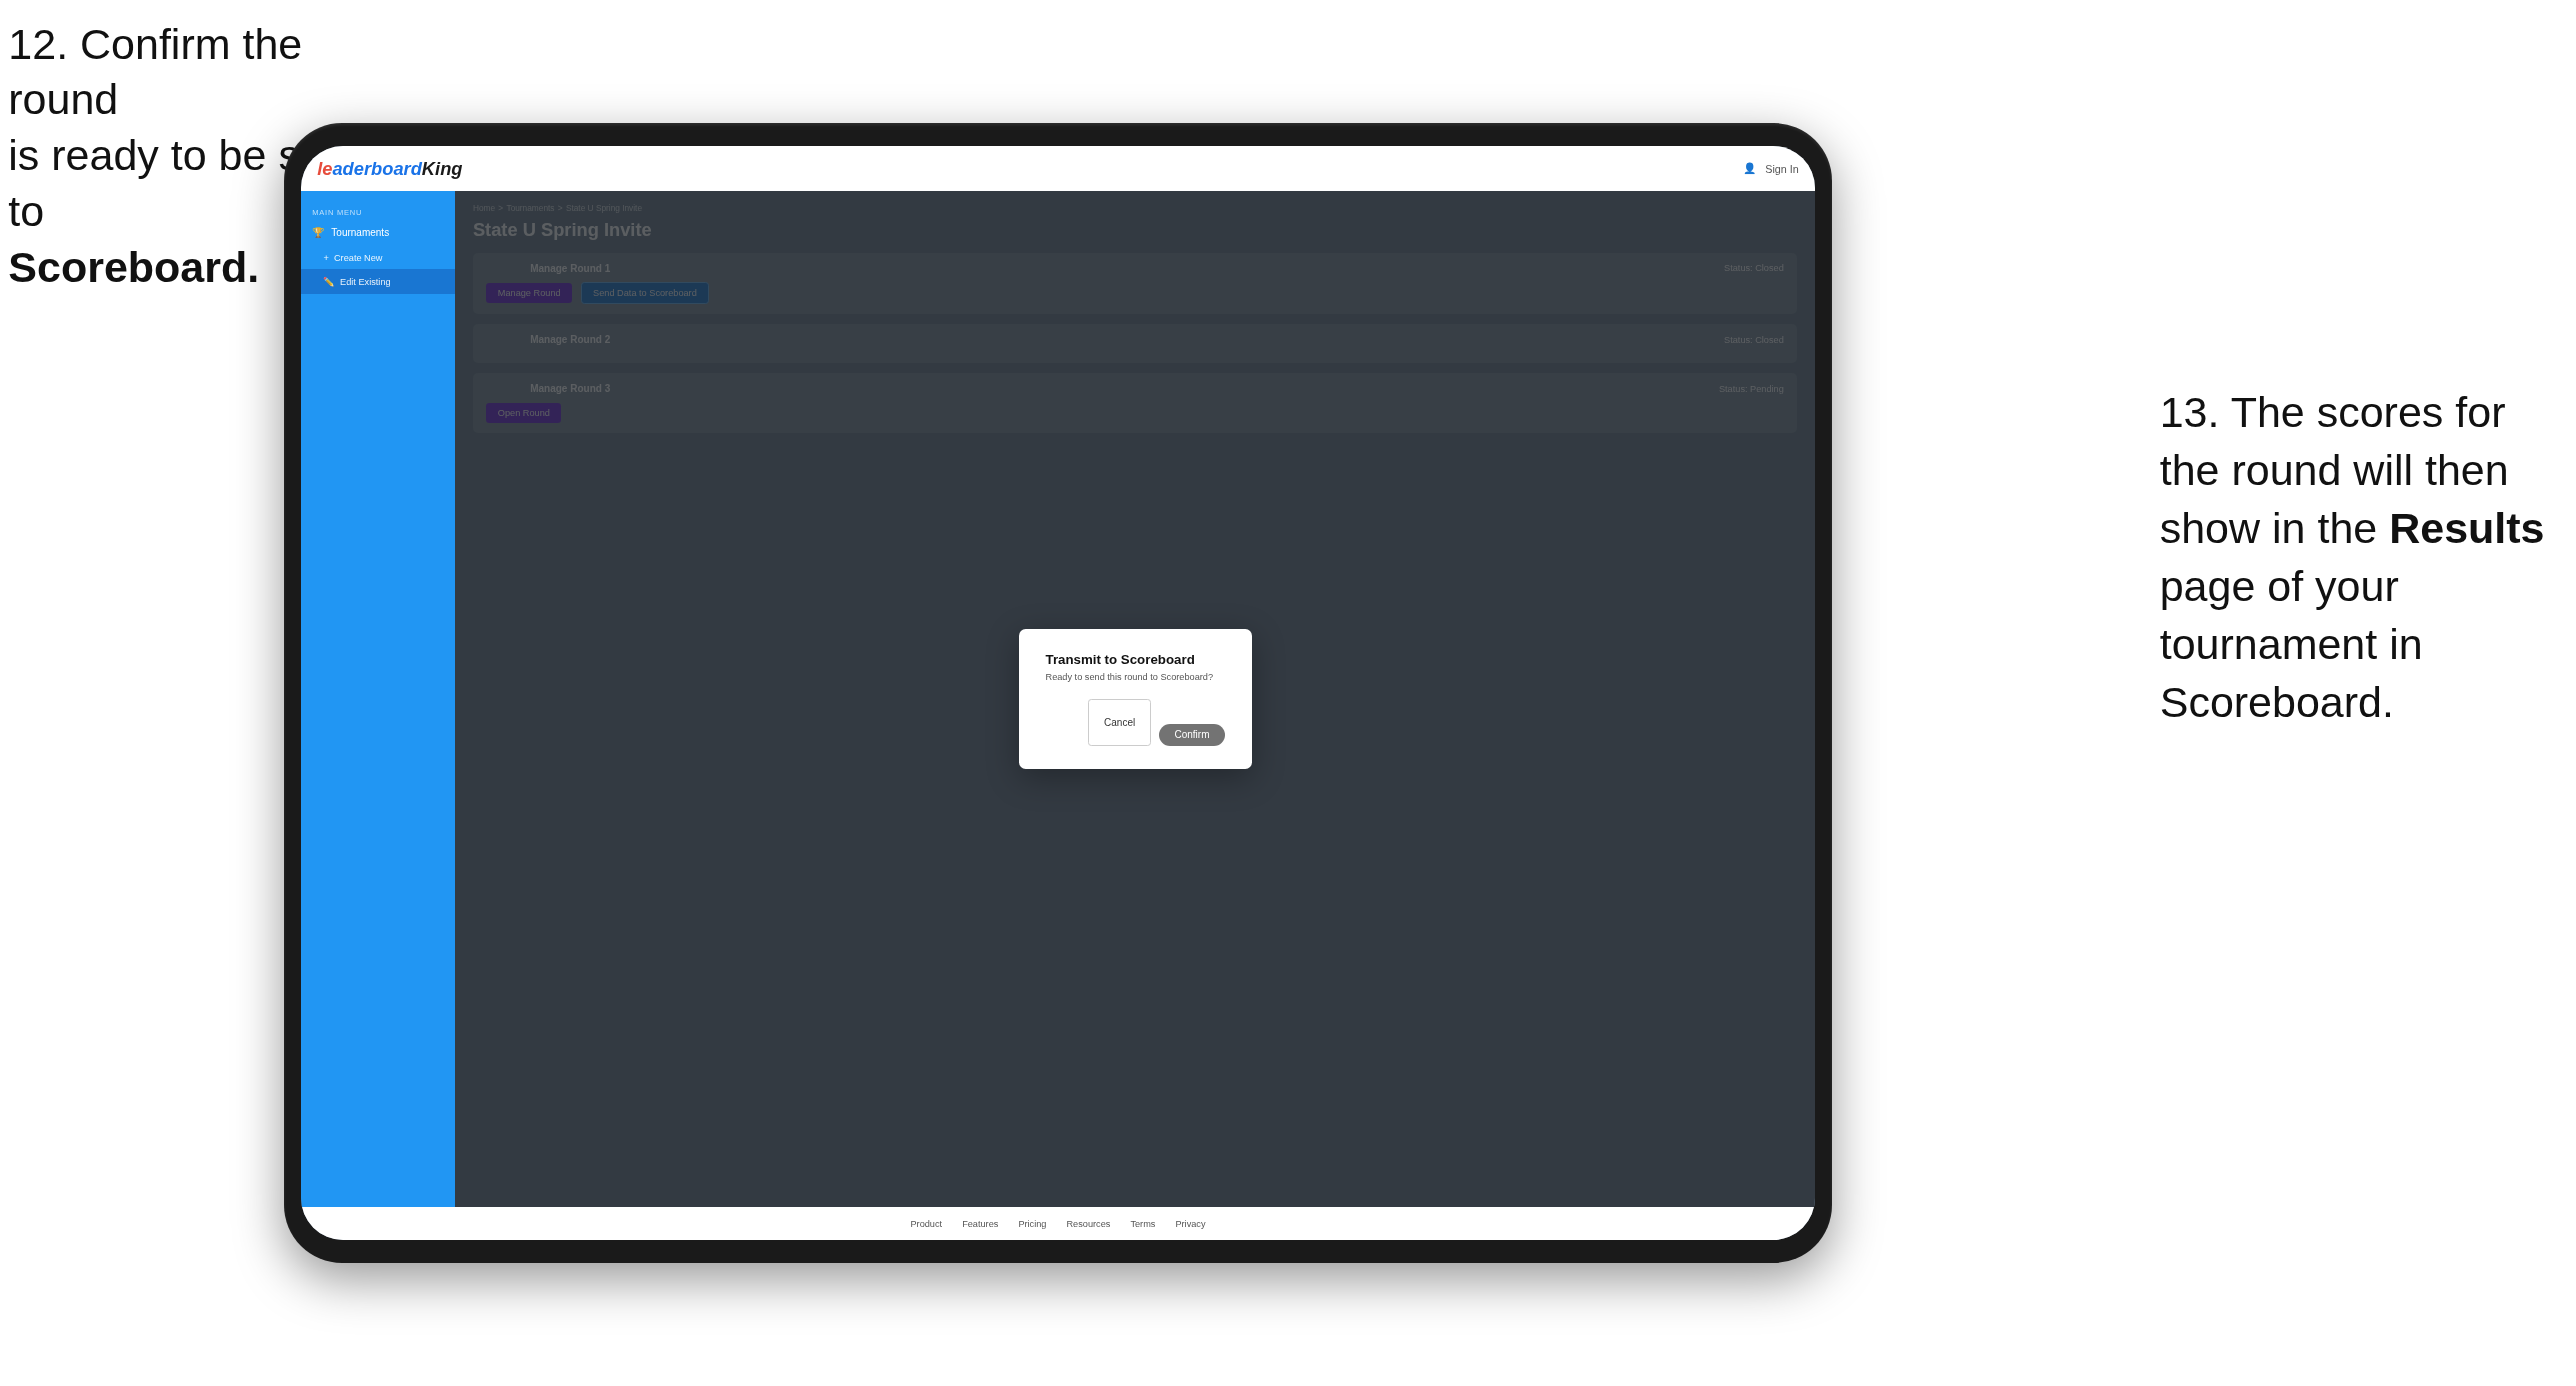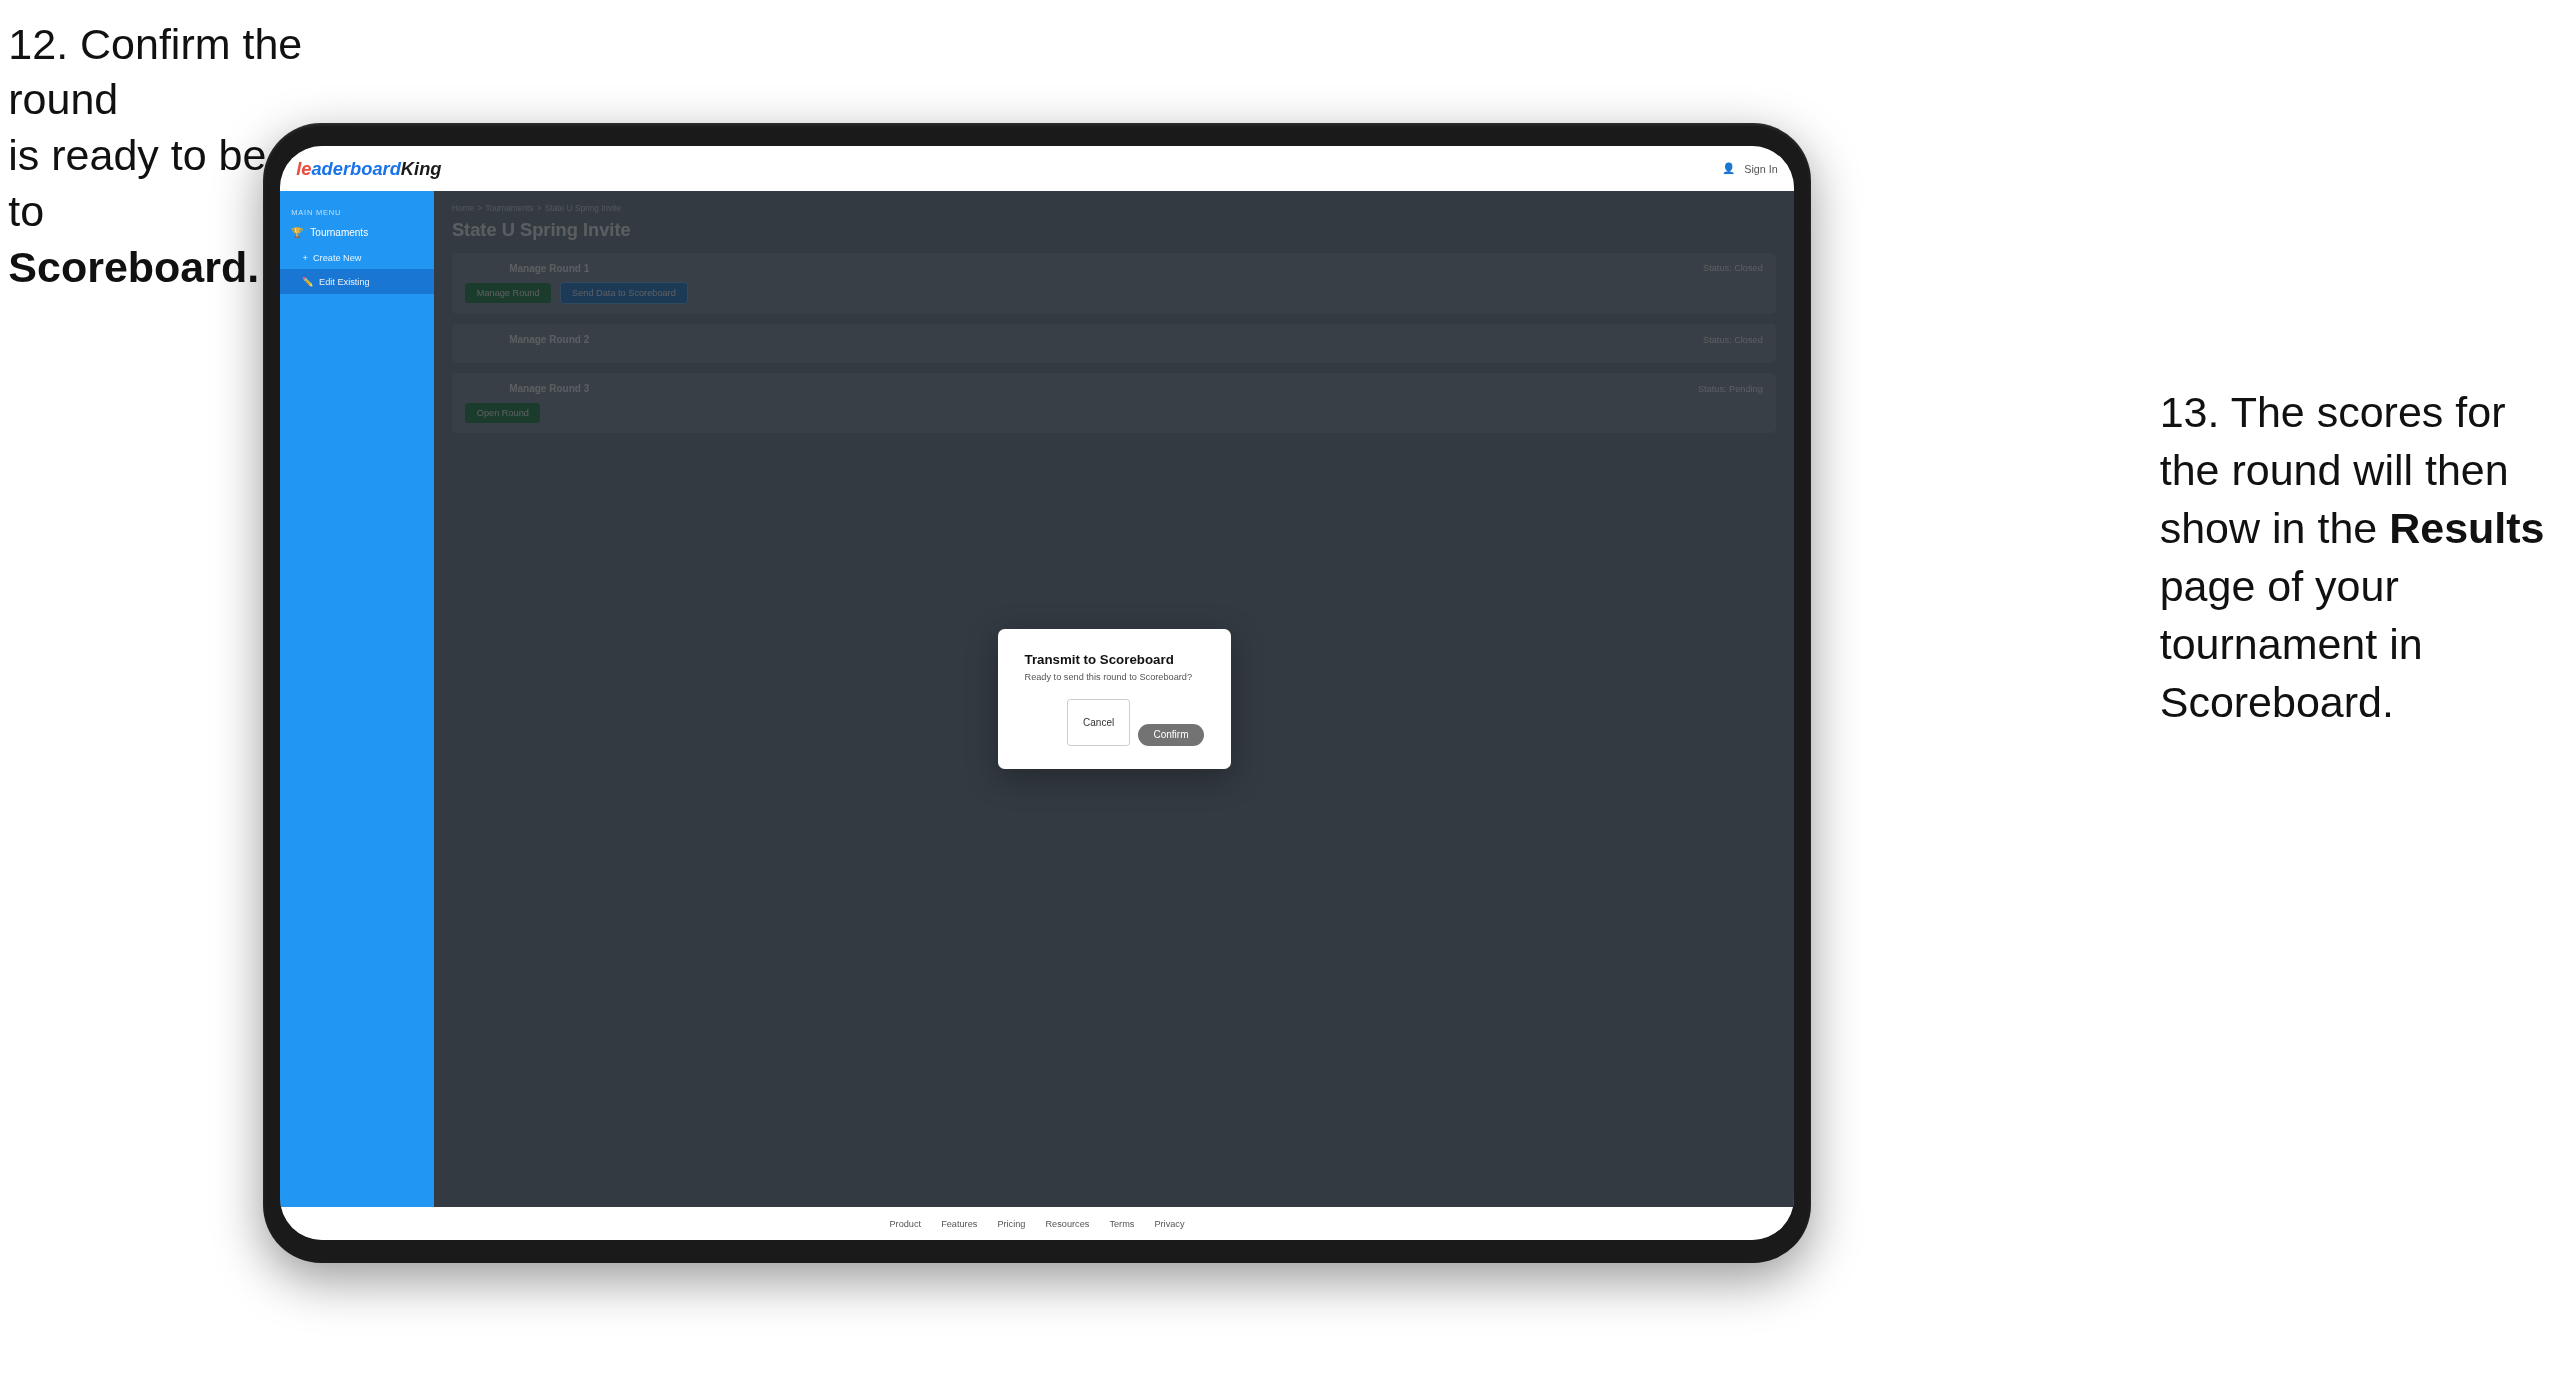--- a/index.html
+++ b/index.html
@@ -45,21 +45,21 @@
       position: absolute;
       top: 116px;
       left: 191px;
       pointer-events: none;
     }
 
     
     .tablet-frame {
       position: absolute;
       top: 123px;
-      left: 263px;
+      left: 284px;
       width: 1548px;
       height: 1140px;
       background: #1a1a1a;
       border-radius: 58px;
       box-shadow: 0 16.6px 50px rgba(0,0,0,0.4), inset 0 1.7px 3.3px rgba(255,255,255,0.1);
     }
 
     .tablet-screen {
       position: absolute;
       top: 23px;
@@ -239,21 +239,21 @@
     .btn {
       padding: 5px 11.6px;
       border-radius: 3.3px;
       border: none;
       font-size: 9.2px;
       cursor: pointer;
       font-weight: 500;
     }
 
     .btn-brown {
-      background: #15803d;
+      background: #6d28d9;
       color: #fff;
     }
 
     .btn-blue-outline {
       background: #1976d2;
       color: #fff;
       border: 0.8px solid #64b5f6;
     }
 
     .btn-teal {

